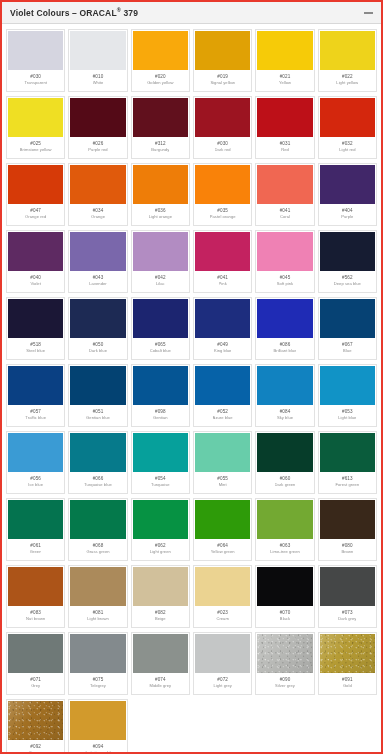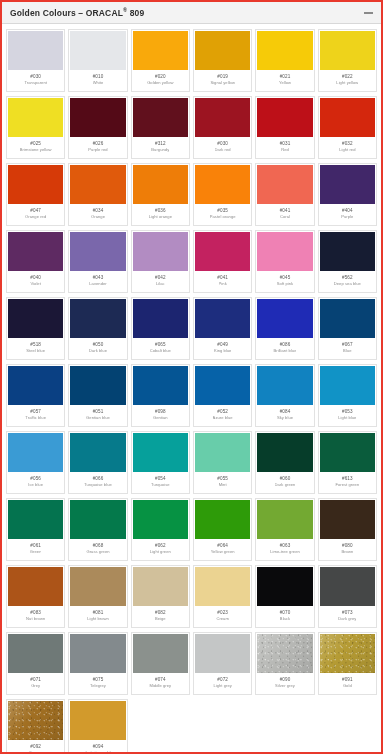--- a/index.html
+++ b/index.html
@@ -138,21 +138,21 @@
     pointer-events: none;
   }
 </style>
 </head>
 <body>
 
 <div id="page">
 
   <div class="panel-header">
     <div class="panel-title">
-      <span>Golden Colours – ORACAL</span><span class="reg">®</span><span> 809</span>
+      <span>Violet Colours – ORACAL</span><span class="reg">®</span><span> 379</span>
     </div>
     <div class="minimize-btn">
       <span class="bar"></span>
     </div>
   </div>
 
   <div class="swatch-grid" id="swatch-grid">
       <div class="swatch-card">
         <div class="swatch-chip" style="background: rgb(213, 213, 224);"></div>
         <div class="swatch-meta">

